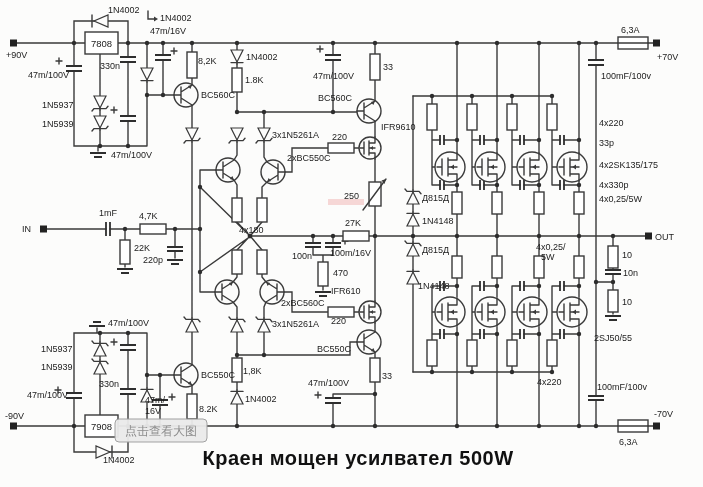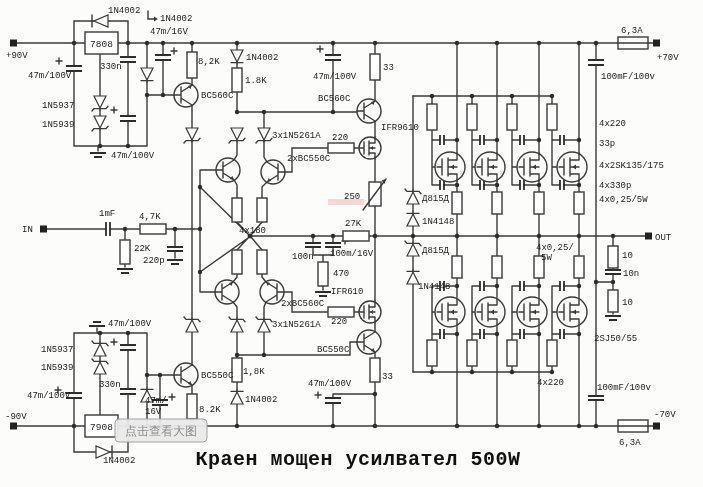--- a/index.html
+++ b/index.html
@@ -1,17 +1,17 @@
 <!DOCTYPE html>
 <html><head>
 <meta charset="utf-8">
 <style>
   html,body{margin:0;padding:0;background:#ffffff;}
   .stage{width:703px;height:487px;background:#fcfcfb;position:relative;overflow:hidden;
-         font-family:Liberation Mono, monospace;}
+         font-family:Liberation Sans, sans-serif;}
   svg{display:block;}
   .w{stroke:#3a3a3a;stroke-width:1.4;fill:none;stroke-linecap:round;}
   .cp{stroke:#2e2e2e;stroke-width:1.8;fill:none;stroke-linecap:butt;}
   .sym{stroke:#3a3a3a;stroke-width:1.4;fill:#fcfcfb;}
   .cmp{stroke:#3a3a3a;stroke-width:1.4;fill:#ffffff;}
   .cmpf{stroke:#3a3a3a;stroke-width:1.2;fill:#fcfcfb;}
   .fillb{fill:#3a3a3a;stroke:none;}
   .dot{fill:#2d2d2d;stroke:none;}
   .term{fill:#222;stroke:none;}
   .t{font-size:9px;fill:#1c1c1c;}

